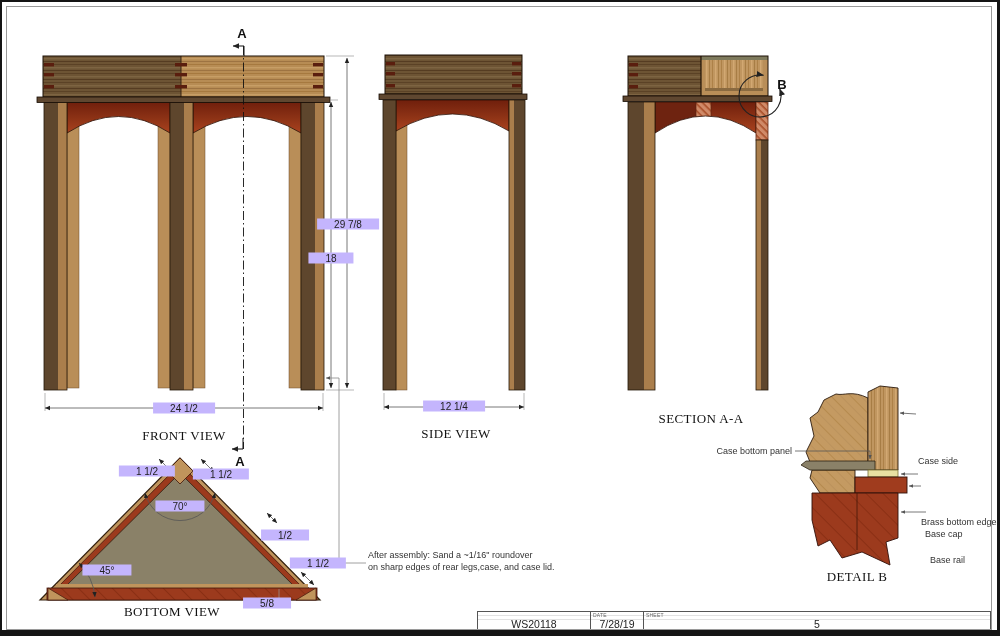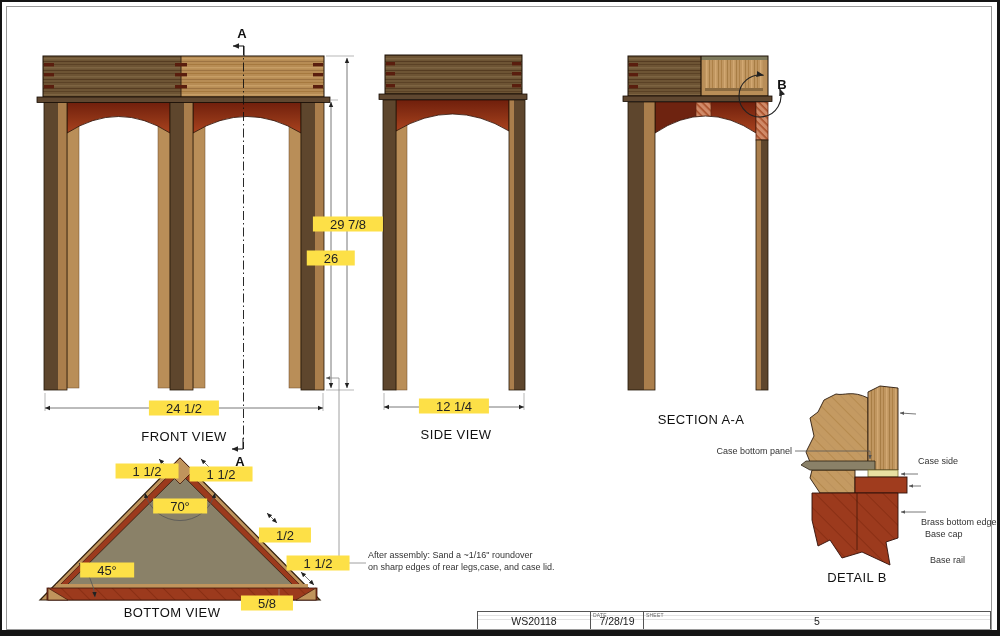--- a/index.html
+++ b/index.html
@@ -3,28 +3,28 @@
 <meta charset="utf-8">
 <style>
   html,body{margin:0;padding:0;background:#888;}
   .page{position:relative;width:1000px;height:636px;background:#fff;overflow:hidden;
         font-family:"Liberation Sans",sans-serif;}
   .outerframe{position:absolute;inset:0;border-top:2.5px solid #151515;border-left:2px solid #151515;
         border-right:3px solid #151515;border-bottom:6px solid #151515;pointer-events:none;}
   .innerframe{position:absolute;left:6px;top:6px;right:8px;bottom:6px;border:1.5px solid #9a9a9a;pointer-events:none;}
   svg{position:absolute;left:0;top:0;}
   .t{position:absolute;white-space:nowrap;transform:translate(-50%,-50%);color:#1a1a1a;}
-  .ttl{font-size:13px;letter-spacing:.4px;color:#111;}
-  .dim{font-size:13px;background:#fde047;padding:0 17px;color:#222;}
+  .ttl{font-size:13px;letter-spacing:.4px;color:#111;font-family:Liberation Serif, serif;}
+  .dim{font-size:10px;background:#c4b5fd;padding:0 17px;color:#222;}
   .mark{font-size:13px;font-weight:bold;color:#111;}
   .lbl{font-size:9px;color:#333;background:#fff;padding:0 1px;}
   .la{transform:translate(0,-50%);margin-top:48px;}
   .ra{transform:translate(-100%,-50%);}
   .note{position:absolute;font-size:9px;line-height:11.5px;color:#333;}
-  .tb{position:absolute;left:477px;top:611px;width:514px;height:19px;border:1px solid #555;
+  .tb{position:absolute;left:477px;top:611px;width:514px;height:26px;border:1px solid #555;
       box-sizing:border-box;display:flex;background:
       repeating-linear-gradient(to bottom,#fff 0 3.2px,#e2e2e2 3.2px 3.8px); justify-content: flex-end;}
   .tb .cell{position:relative;border-right:1px solid #555;display:flex;align-items:center;
       justify-content:center;font-size:10.5px;color:#222;box-sizing:border-box;}
   .tb .cell:last-child{border-right:none;}
   .tiny{position:absolute;top:0;left:2px;font-size:5px;color:#666;letter-spacing:.2px;transform-origin:0 0;}
 </style>
 </head>
 <body>
 
@@ -241,21 +241,21 @@
 <span class="t ttl" style="left:456px;top:434px">SIDE VIEW</span>
 <span class="t ttl" style="left:701px;top:419px">SECTION A-A</span>
 <span class="t ttl" style="left:172px;top:612px">BOTTOM VIEW</span>
 <span class="t ttl" style="left:857px;top:577px">DETAIL  B</span>
 
 <span class="t mark" style="left:242px;top:33px">A</span>
 <span class="t mark" style="left:240px;top:461px">A</span>
 <span class="t mark" style="left:782px;top:84px">B</span>
 
 <span class="t dim" style="left:348px;top:224px">29 7/8</span>
-<span class="t dim" style="left:331px;top:258px">26</span>
+<span class="t dim" style="left:331px;top:258px">18</span>
 <span class="t dim" style="left:184px;top:408px">24 1/2</span>
 <span class="t dim" style="left:454px;top:406px">12 1/4</span>
 <span class="t dim" style="left:147px;top:471px">1 1/2</span>
 <span class="t dim" style="left:221px;top:474px">1 1/2</span>
 <span class="t dim" style="left:180px;top:506px">70°</span>
 <span class="t dim" style="left:107px;top:570px">45°</span>
 <span class="t dim" style="left:285px;top:535px">1/2</span>
 <span class="t dim" style="left:318px;top:563px">1 1/2</span>
 <span class="t dim" style="left:267px;top:603px">5/8</span>
 

